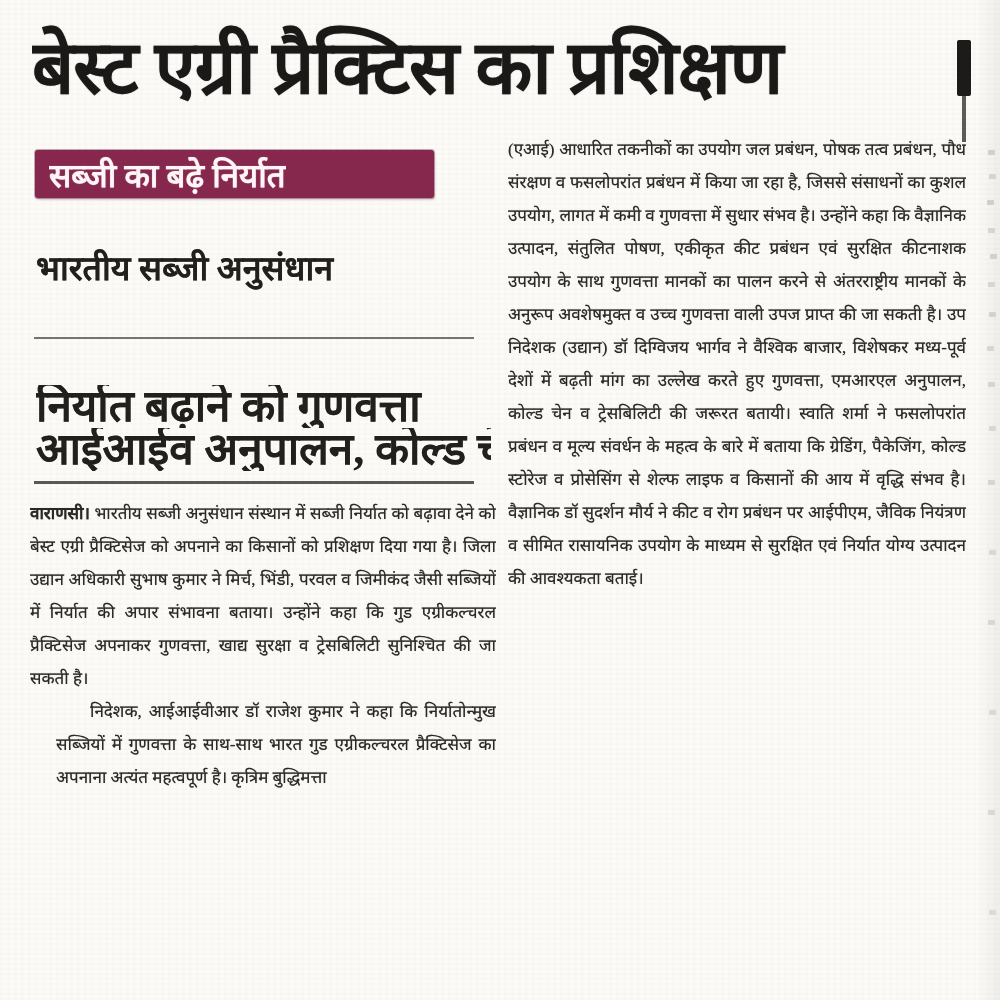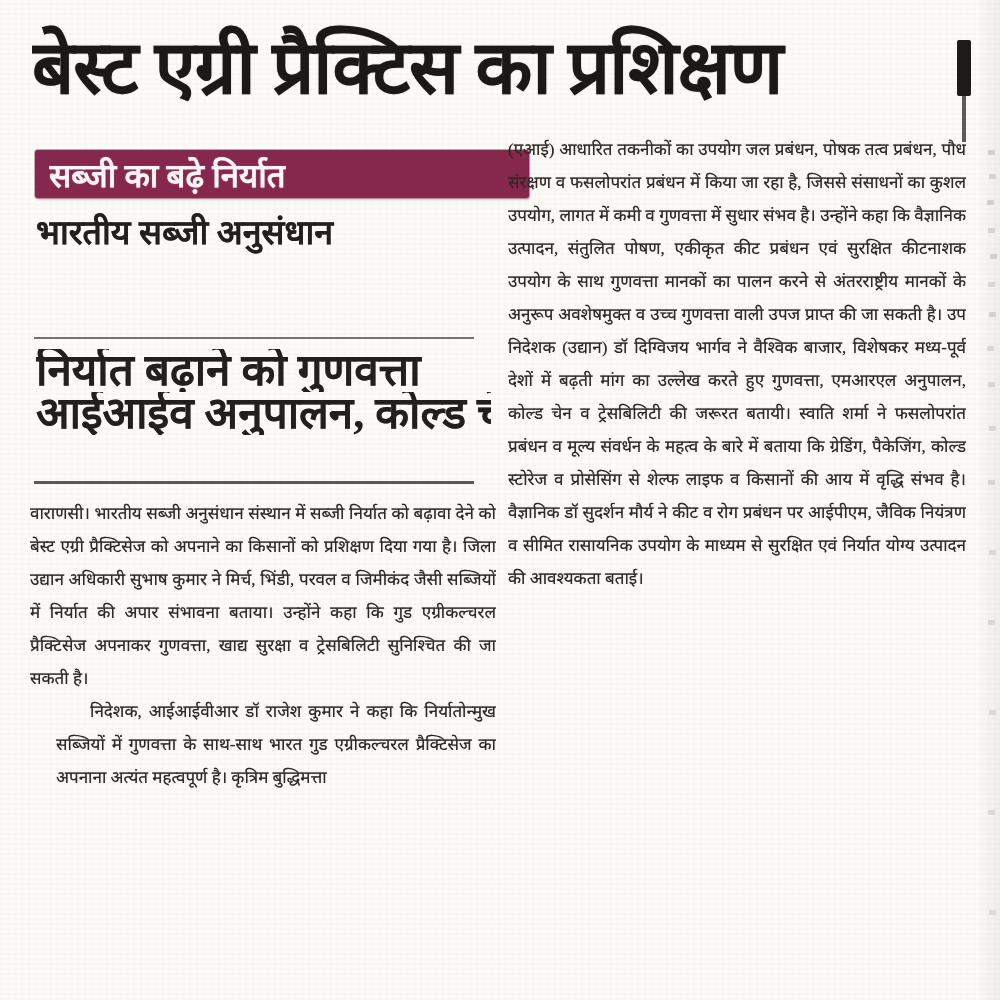--- a/index.html
+++ b/index.html
@@ -26,55 +26,56 @@
     color:var(--body_ink);
   }
   .headline{
     position:absolute;left:32px;top:14px;width:945px;height:112px;
     font-size:74px;font-weight:800;line-height:108px;
     letter-spacing:-1px;color:var(--headline_ink);
     white-space:nowrap;overflow:hidden;
     text-shadow:0 0 1px rgba(20,20,20,.55);
   }
   .kicker{
-    position:absolute;left:35px;top:150px;width:494px;height:48px;
+    position:absolute;left:35px;top:150px;width:399px;height:48px;
     background:var(--kicker_bg);
     border-radius:3px;
     box-shadow:0 0 0 1px rgba(90,20,50,.35), 1px 2px 2px rgba(120,60,85,.25);
     display:flex;align-items:center;padding:0 14px;
   }
   .kicker span{
     font-size:33px;font-weight:700;color:var(--kicker_text);
     white-space:nowrap;overflow:hidden;letter-spacing:0;
     text-shadow:0 0 1px rgba(255,240,245,.6);
   }
   .subhead{
     position:absolute;left:36px;width:455px;
     font-weight:700;color:#21201d;
     text-shadow:0 0 .6px rgba(30,30,30,.5);
+    margin-top:36px;
   }
   .subhead1{top:212px;font-size:34px;line-height:42px;}
   .subhead2{top:349px;font-size:44px;line-height:43px;}
   .subhead div{white-space:nowrap;overflow:hidden;}
   .rule{position:absolute;left:34px;width:440px;background:var(--rule_ink);}
   .rule-thin{top:337px;height:2px;opacity:.75;}
   .rule-thick{top:481px;height:3px;opacity:.9;}
   .col{
     position:absolute;
     font-size:17px;line-height:33px;
     text-align:justify;
     color:var(--body_ink);
     text-shadow:0 0 .7px rgba(45,42,38,.55);
     overflow:hidden;
   }
   .col1{left:30px;top:497px;width:466px;height:498px;}
   .col2{left:508px;top:133px;width:458px;height:862px;}
   .para{margin:0;}
   .para.indent{text-indent:34px;margin-left:26px;}
-  .dateline{font-weight:400;}
+  .dateline{font-weight:700;}
   
   .edge-strip{
     position:absolute;right:0;top:0;width:24px;height:100%;
     background:linear-gradient(90deg, rgba(0,0,0,0) 0, rgba(70,65,55,.03) 45%, rgba(70,65,55,.07) 100%);
   }
   .edge-glyph{
     position:absolute;left:957px;top:40px;width:14px;height:56px;
     background:#1c1b1a;border-radius:2px;
   }
   .edge-glyph::after{

